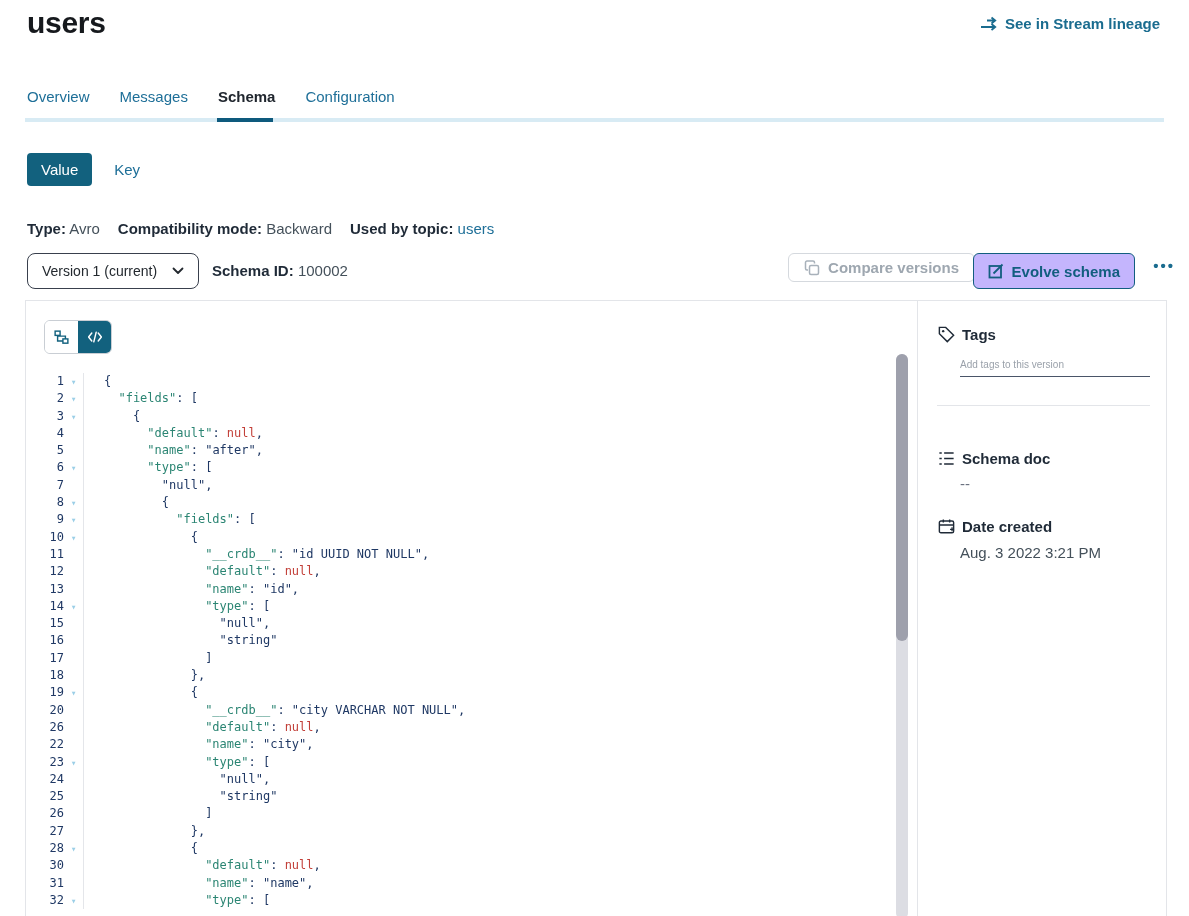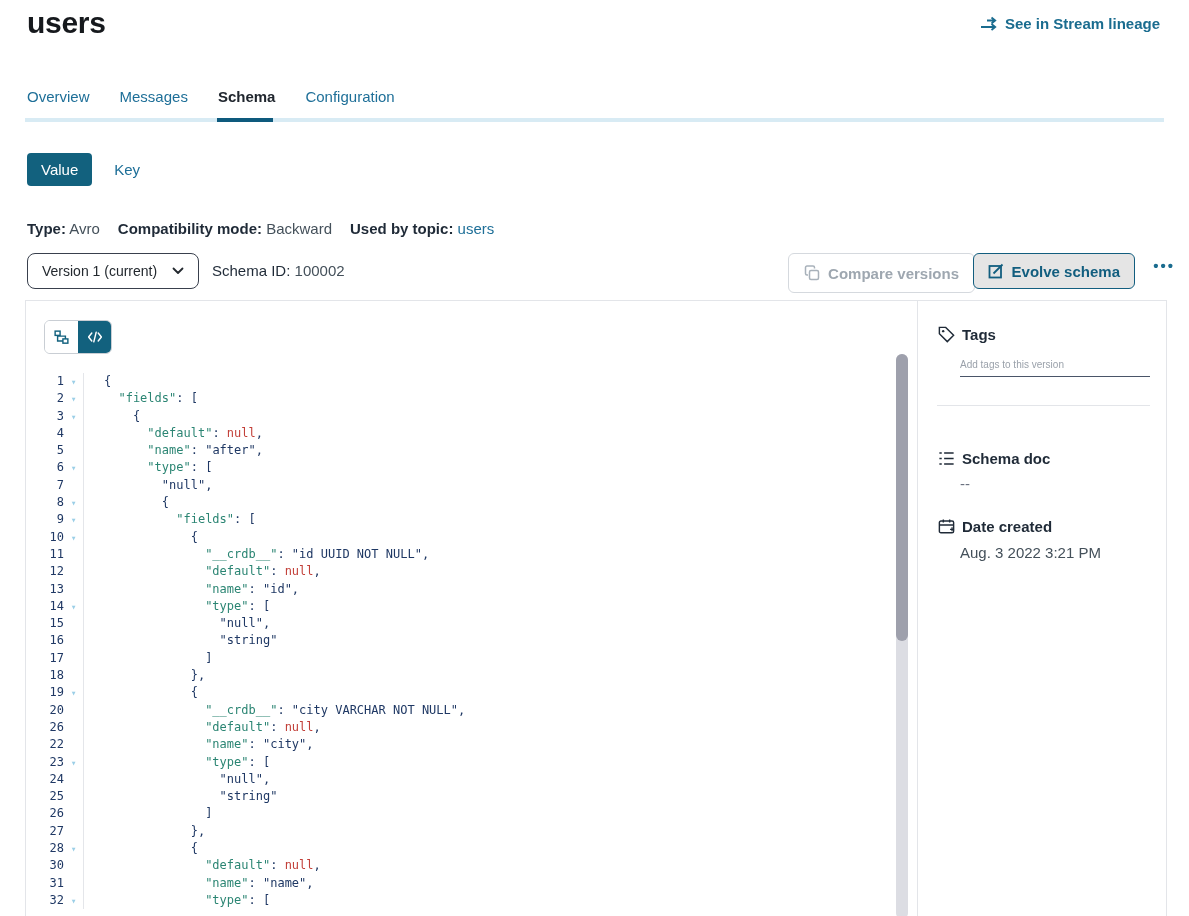--- a/index.html
+++ b/index.html
@@ -31,27 +31,27 @@
   .meta-item b { font-weight:700; color:#1F2A37; }
   .meta-item span.val { color:#44505A; }
   .meta-item span.link { color:#1E6F98; cursor:pointer; }
 
   
   .version-row { position:absolute; left:27px; top:253px; right:18px; height:36px; }
   .version-select { position:absolute; left:0; top:0; width:172px; height:36px; border:1px solid #39404D;
     border-radius:8px; display:flex; align-items:center; justify-content:space-between; padding:0 14px;
     font-size:14px; color:#23292f; cursor:pointer; background:#fff; }
   .schema-id { position:absolute; left:185px; top:9px; font-size:15px; }
-  .schema-id b { font-weight:400; }
+  .schema-id b { font-weight:700; }
   .schema-id .val { color:#44505A; }
-  .btn-compare { position:absolute; right:196px; top:0; height:40px; display:flex; align-items:center; gap:8px;
+  .btn-compare { position:absolute; right:196px; top:0; height:29px; display:flex; align-items:center; gap:8px;
     border:1px solid #D5D9DE; border-radius:6px; padding:0 15px; background:#fff; color:#9EA7B0;
     font-size:15px; font-weight:600; font-family:inherit; cursor:default; }
   .btn-evolve { position:absolute; right:36px; top:0; height:36px; display:flex; align-items:center; gap:8px;
-    border:1px solid #125E7F; border-radius:6px; padding:0 14px; background:#e5e5e5; color:#125E7F;
+    border:1px solid #125E7F; border-radius:6px; padding:0 14px; background:#c4b5fd; color:#125E7F;
     font-size:15px; font-weight:700; font-family:inherit; cursor:pointer; }
   .btn-more { position:absolute; right:-4px; top:4px; color:#1A6C8F; font-size:15px; font-weight:800;
     letter-spacing:2px; cursor:pointer; background:none; border:none; font-family:inherit; }
 
   
   .panel { position:absolute; left:25px; top:300px; width:1142px; height:620px;
     border:1px solid #E3E5E9; background:#fff; display:flex; }
   .code-pane { width:892px; border-right:1px solid #E3E5E9; position:relative; overflow:hidden; }
 
   .view-toggle { position:absolute; left:18px; top:19px; display:flex; border:1px solid #C9CED4;

